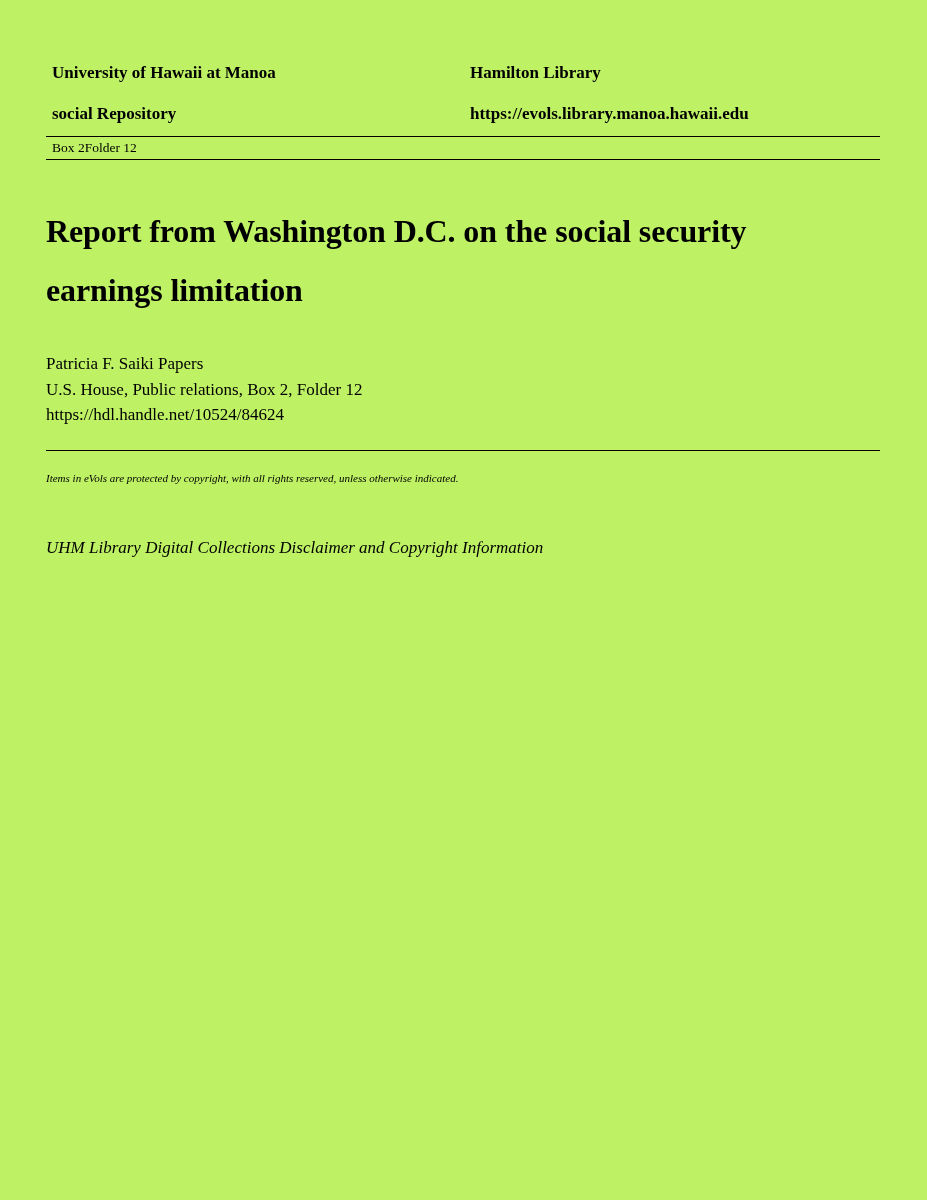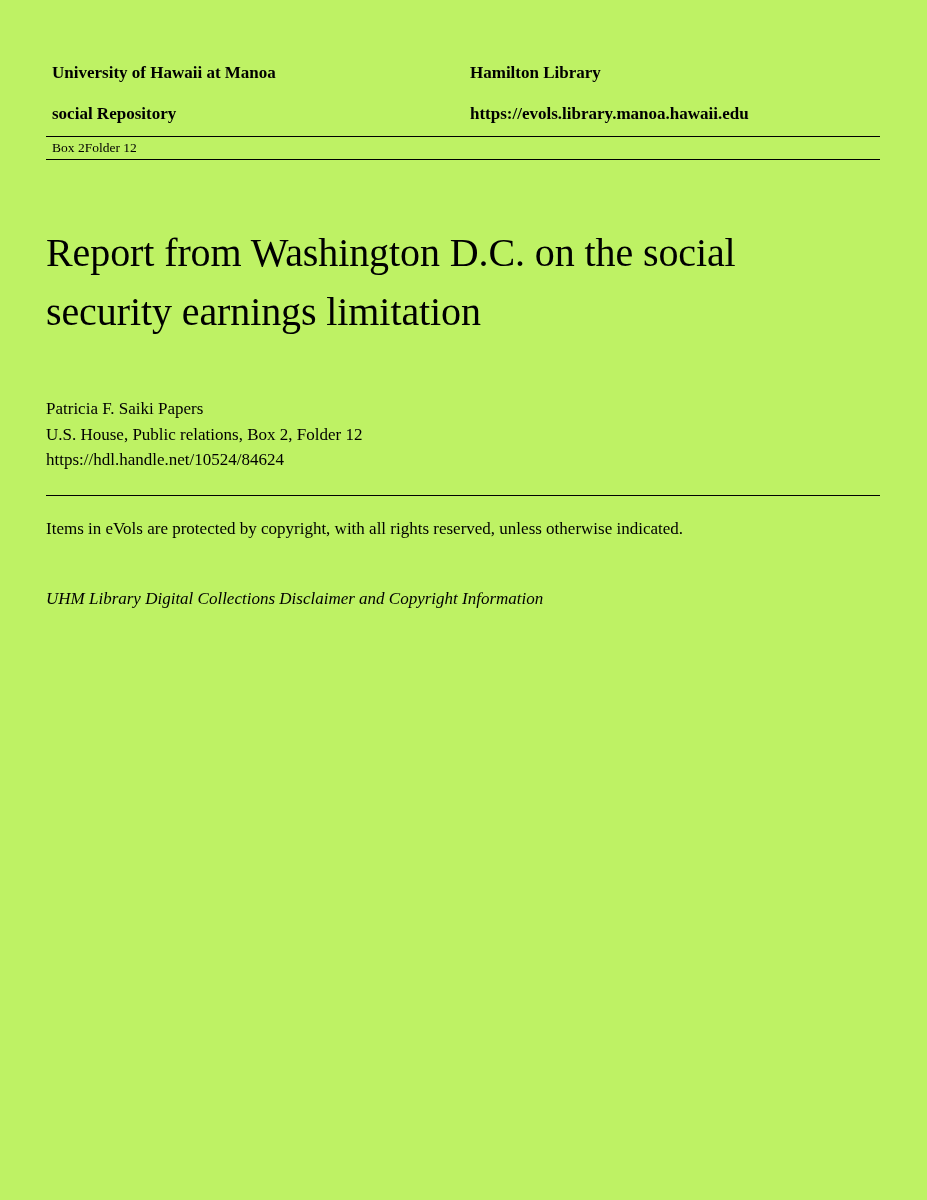--- a/index.html
+++ b/index.html
@@ -72,47 +72,48 @@
     font-size: 13.5px;
     line-height: 22px;
     padding-left: 6px;
   }
   .subheader.right {
     padding-left: 0;
   }
 
   
   .title {
-    margin-top: 63px;
-    font-size: 40px;
+    margin-top: 42px;
+    font-size: 32px;
     line-height: 59px;
-    font-weight: normal;
+    font-weight: bold;
     letter-spacing: -0.1px;
     max-width: 720px;
   }
 
   
   .citation {
-    margin-top: 55px;
+    margin-top: 31px;
     font-size: 17px;
     line-height: 25.5px;
   }
   .citation div {
     white-space: nowrap;
   }
 
   
   .rule-bottom {
     margin-top: 22px;
     border-bottom: 1.8px solid #000;
   }
   .copyright {
-    margin-top: 21px;
-    font-size: 17px;
+    margin-top: 15px;
+    font-size: 11px;
     line-height: 24px;
+    font-style: italic;
   }
   .disclaimer {
     margin-top: 46px;
     font-size: 17px;
     line-height: 24px;
     font-style: italic;
   }
 </style>
 </head>
 <body>

